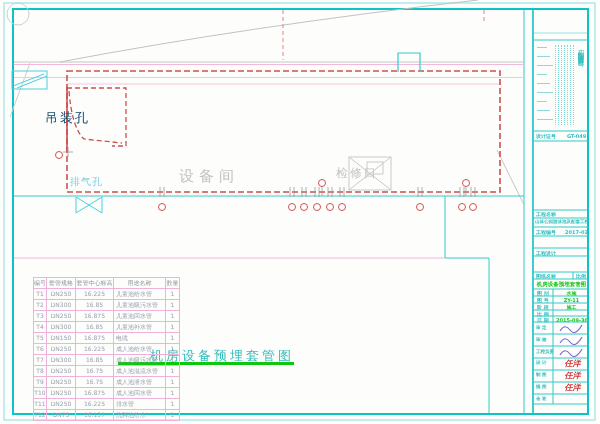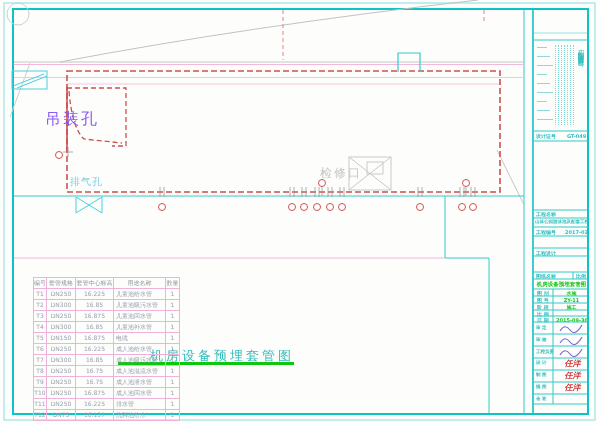--- a/index.html
+++ b/index.html
@@ -1,23 +1,23 @@
 <!DOCTYPE html>
 <html><head>
 <meta charset="utf-8">
 <style>
   html,body{margin:0;padding:0;background:#e8e8e8;}
   .sheet{position:relative;width:600px;height:424px;background:#fdfdfc;overflow:hidden;
          font-family:"DejaVu Sans",sans-serif;}
   svg.linework{position:absolute;left:0;top:0;}
   .lbl{position:absolute;white-space:nowrap;}
-  .lbl-hoist{left:45px;top:109px;font-size:16px;color:#8b5cf6;letter-spacing:2px;}
+  .lbl-hoist{left:45px;top:109px;font-size:13px;color:#0c4a6e;letter-spacing:2px;}
   .lbl-exh{left:70px;top:175px;font-size:10px;color:#6fd0e8;letter-spacing:1px;}
   .lbl-room{left:179px;top:167px;font-size:15px;color:#c3c3c3;letter-spacing:5px;}
-  .lbl-access{left:320px;top:165px;font-size:12px;color:#c6c6c6;letter-spacing:2px;}
+  .lbl-access{left:336px;top:165px;font-size:12px;color:#c6c6c6;letter-spacing:2px;}
   .gtitle{left:150px;top:347px;font-size:13px;color:#34bcbc;letter-spacing:3px;}
   .gtitle-ul{position:absolute;left:118px;top:362px;width:176px;height:3px;background:#0ec60e;}
   table.eqt{position:absolute;left:33px;top:277px;border-collapse:collapse;table-layout:fixed;}
   table.eqt td,table.eqt th{border:1px solid #efb3da;font-weight:normal;font-size:6px;
       color:#97a1ab;padding:0;text-align:center;height:10px;line-height:10px;overflow:hidden;}
   table.eqt th{color:#8d98a4;height:10px;}
   table.eqt td.use{text-align:left;padding-left:2px;}
   .tb-text{position:absolute;color:#2fbfbf;white-space:nowrap;overflow:hidden;font-weight:bold;}
   .tb-label{font-size:5px;}
   .tb-green{color:#14c414;}
@@ -117,20 +117,21 @@
         <circle cx="462" cy="207" r="3.5" fill="#fff" stroke="#d05050" stroke-width="1"></circle>
         <circle cx="473" cy="207" r="3.5" fill="#fff" stroke="#d05050" stroke-width="1"></circle>
         <circle cx="322" cy="183" r="3.5" fill="#fff" stroke="#d05050" stroke-width="1"></circle>
         <circle cx="466" cy="183" r="3.5" fill="#fff" stroke="#d05050" stroke-width="1"></circle>
         <circle cx="59" cy="155" r="3.5" fill="#fff" stroke="#d05050" stroke-width="1"></circle>
       </g>
   </svg>
 
   <div class="lbl lbl-hoist">吊装孔</div>
   <div class="lbl lbl-exh">排气孔</div>
+  <div class="lbl lbl-room">设备间</div>
   <div class="lbl lbl-access">检修口</div>
 
   <div class="lbl gtitle">机房设备预埋套管图</div>
   <div class="gtitle-ul"></div>
 
   <table class="eqt">
     <colgroup>
         <col style="width:13px">
         <col style="width:29px">
         <col style="width:38px">

